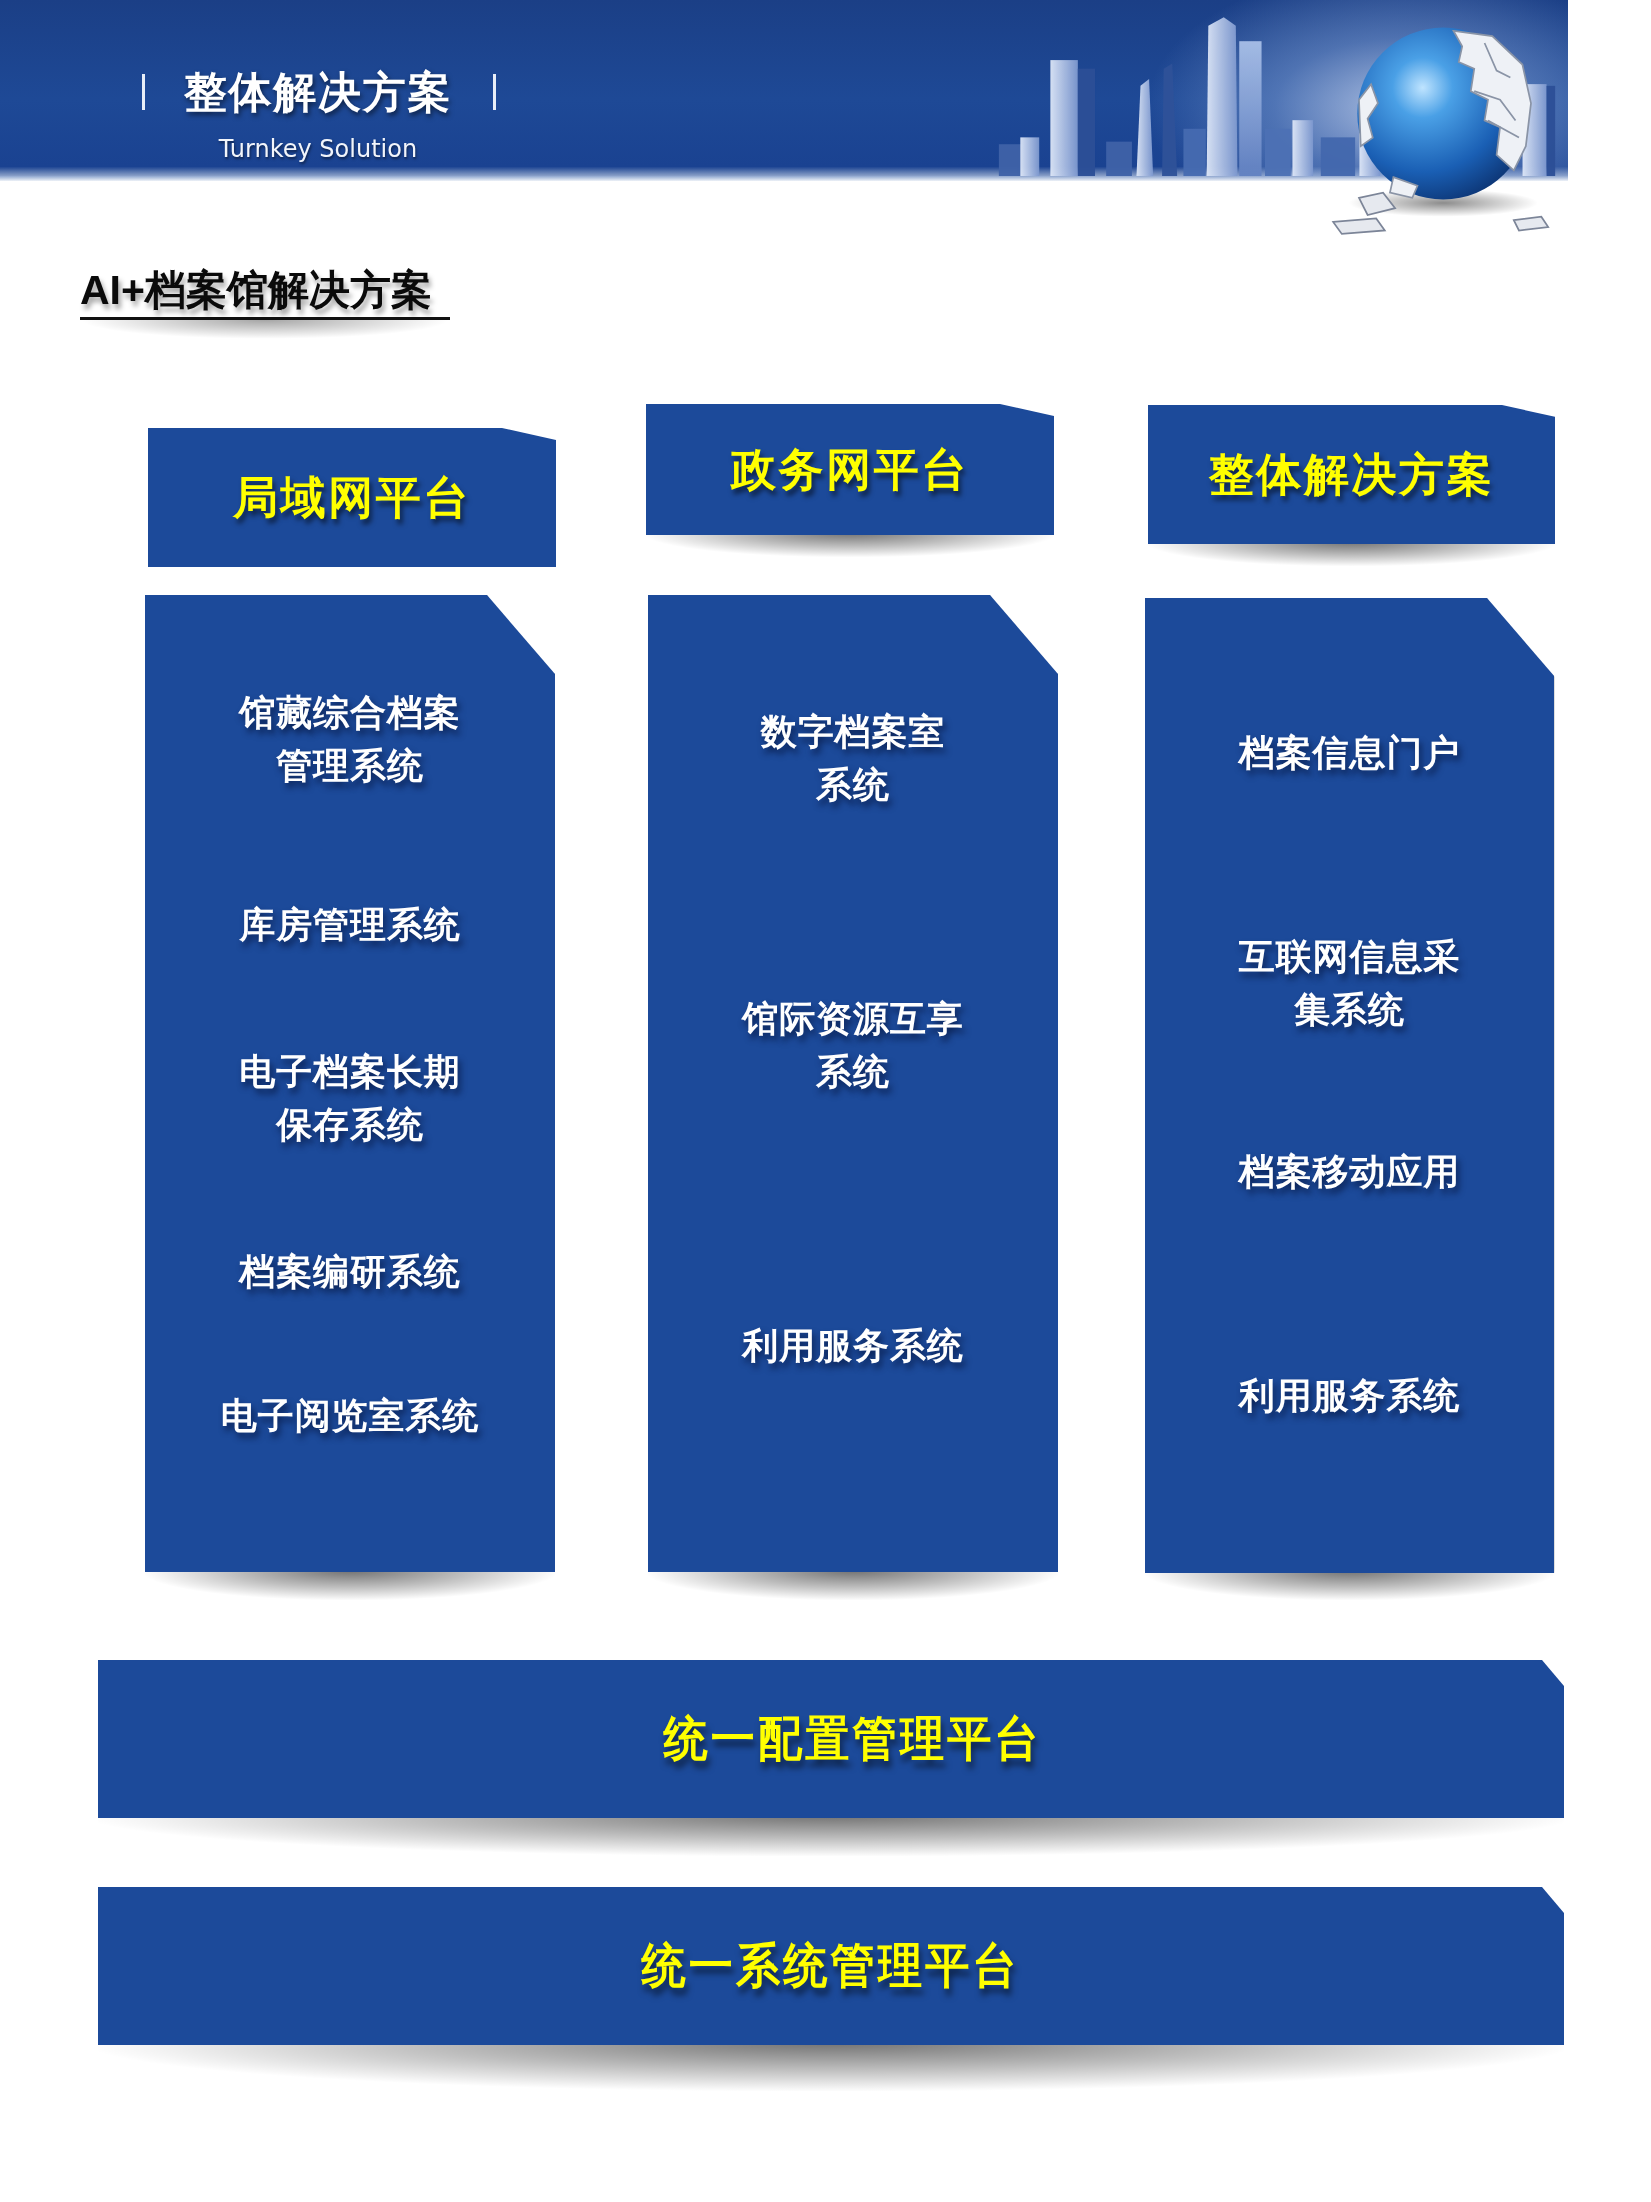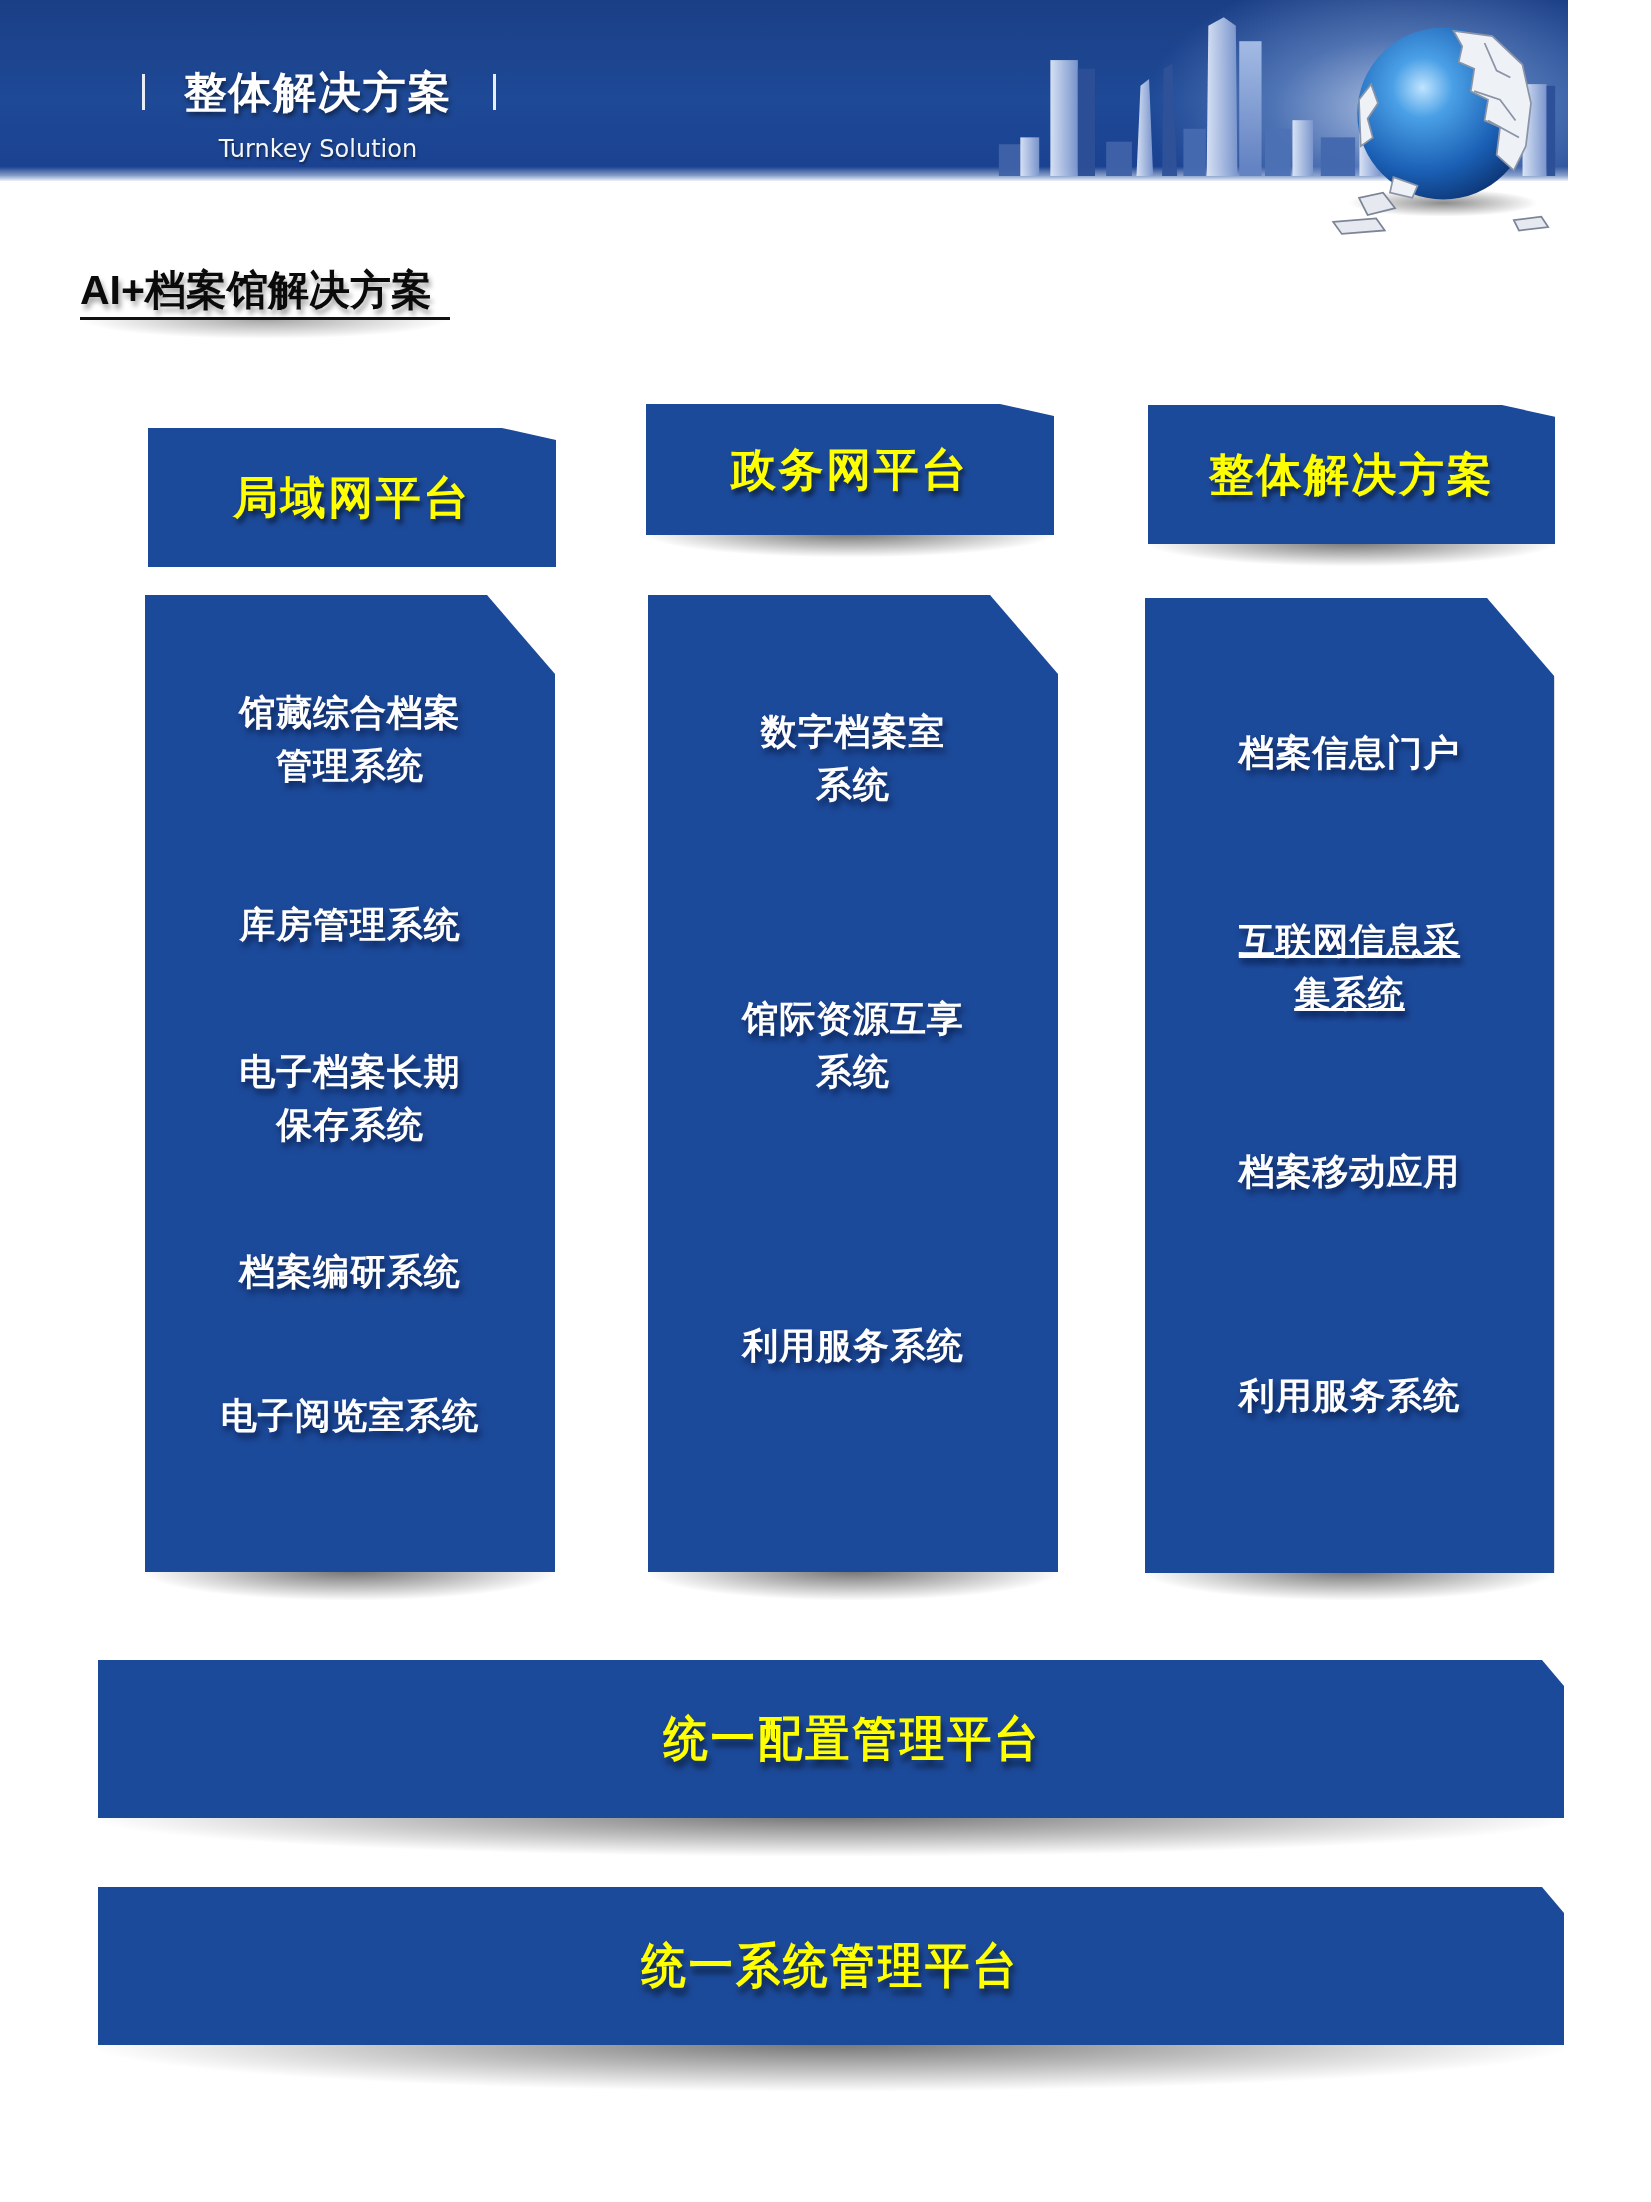--- a/index.html
+++ b/index.html
@@ -231,21 +231,21 @@
 <div class="drop-shadow" style="left:1148px; top:542px; width:407px;"></div>
 <div class="plat-head" style="left:1148px; top:405px; width:407px;">
   <span class="plat-head-label">整体解决方案</span>
 </div>
 
 <div class="drop-shadow" style="left:1145px; top:1571px; width:409px; height:29px;"></div>
 <div class="col" style="left:1145px; top:598px; width:409px; height:975px;">
   <div class="col-item" style="top:128px;">
     <div>档案信息门户</div>
   </div>
-  <div class="col-item" style="top:316px;text-decoration:underline;">
+  <div class="col-item" style="top:332px;">
     <div>互联网信息采</div>
     <div>集系统</div>
   </div>
   <div class="col-item" style="top:547px;">
     <div>档案移动应用</div>
   </div>
   <div class="col-item" style="top:771px;">
     <div>利用服务系统</div>
   </div>
 </div>

